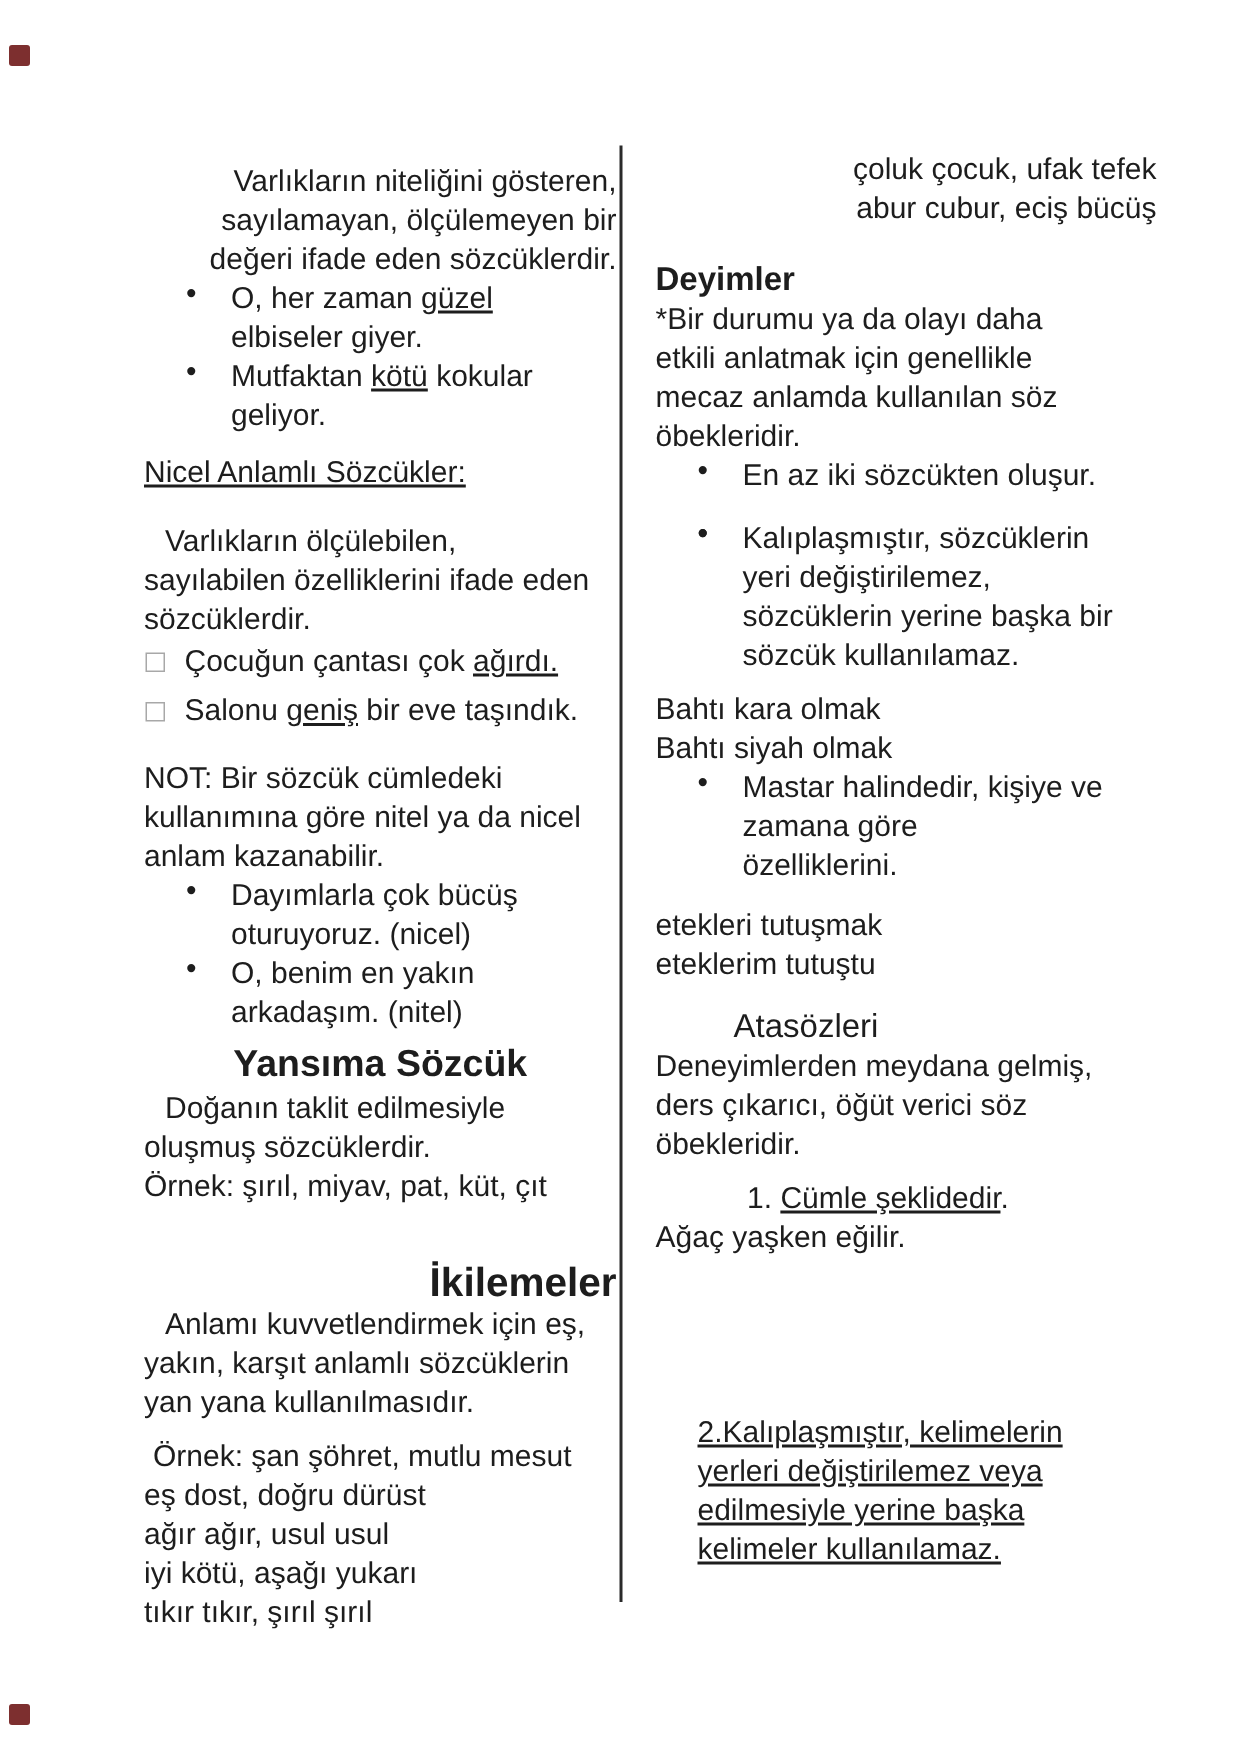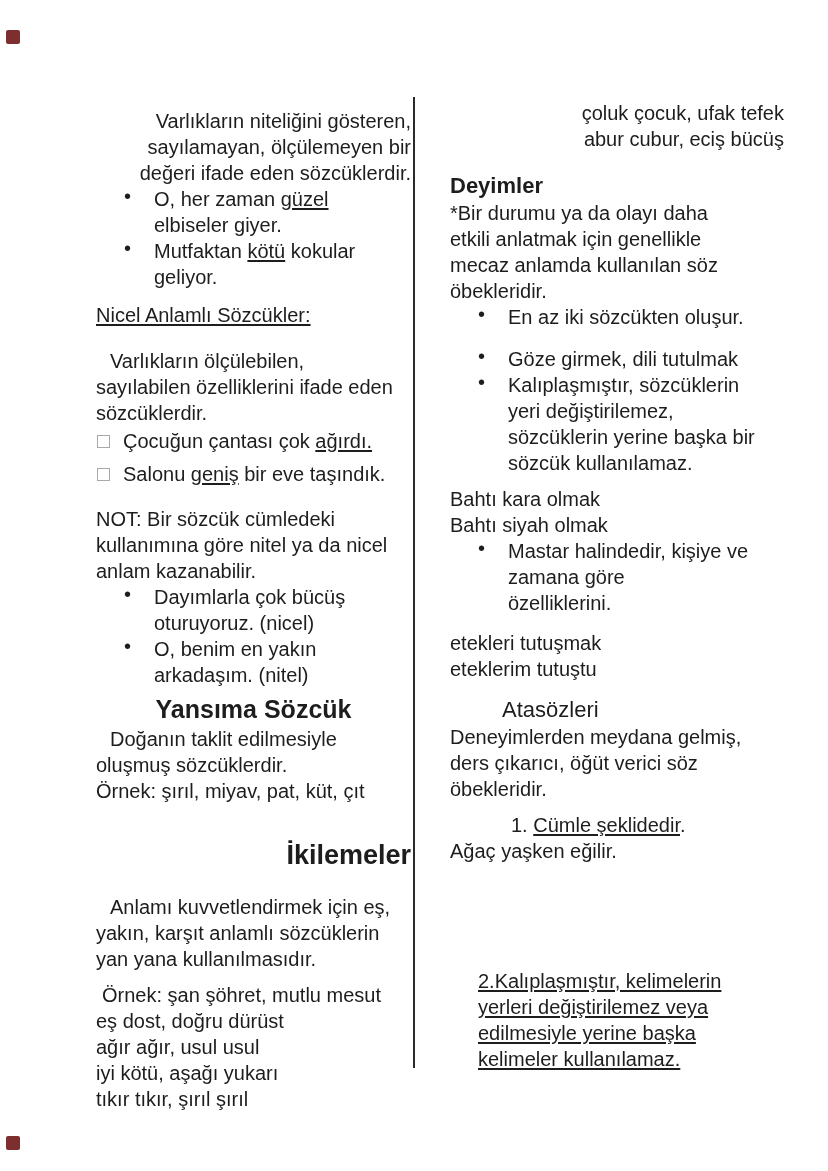--- a/index.html
+++ b/index.html
@@ -11,39 +11,39 @@
     color:#1d1d1d;
     font-size:20px;
     overflow:hidden;
   }
   .corner-marker{position:absolute;left:6px;width:14px;height:14px;background:#7d2f2f;border-radius:2px;}
   .corner-marker.top{top:30px;}
   .corner-marker.bottom{top:1136px;}
   .divider{position:absolute;left:413px;top:97px;width:2px;height:971px;background:#2a2a2a;}
   .col{position:absolute;}
   .col.left{left:96px;top:100px;width:315px;}
-  .col.right{left:450px;top:92px;width:334px;}
+  .col.right{left:437px;top:92px;width:334px;}
   .line{line-height:26px;white-space:pre;}
   .u{text-decoration:underline;text-underline-offset:2px;}
   .ind{padding-left:14px;}
   .ind6{padding-left:6px;}
   .li{position:relative;padding-left:58px;}
   .li .dot{position:absolute;left:28px;top:-1px;font-size:20px;}
   .cb-row{position:relative;padding-left:27px;line-height:27px;}
   .cb{position:absolute;left:1px;top:7px;width:11px;height:11px;border:1.5px solid #a8a8a8;background:#ffffff;display:inline-block;}
   .h-yansima{font-size:25px;font-weight:700;text-align:center;line-height:34px;white-space:pre;}
   .h-ikilemeler{font-size:27px;font-weight:700;text-align:right;line-height:30px;white-space:pre;}
   .h-deyimler{font-size:22px;font-weight:700;line-height:28px;white-space:pre;}
   .h-atasozleri{font-size:22px;font-weight:400;line-height:28px;padding-left:52px;white-space:pre;}
   .num-line{padding-left:61px;}
   .blk2{padding-left:28px;}
   .mt2{margin-top:2px;}.mt4{margin-top:4px;}.mt6{margin-top:6px;}
   .mt8{margin-top:8px;text-align:right;}.mt10{margin-top:10px;}.mt12{margin-top:12px;}
   .mt14{margin-top:14px;}.mt16{margin-top:16px;}.mt18{margin-top:18px;}
-  .mt20{margin-top:20px;}.mt24{margin-top:24px;}
+  .mt20{margin-top:20px;}.mt24{}
   .mt36{margin-top:36px;}.mt104{margin-top:104px;}
 </style>
 </head>
 <body>
 
 <div class="page">
 
   <div class="corner-marker top"></div>
   <div class="corner-marker bottom"></div>
   <div class="divider"></div>
@@ -147,21 +147,20 @@
       <div class="line">öbekleridir.</div>
     </div>
 
     <div class="li">
       <span class="dot">•</span>
       <div class="line">En az iki sözcükten oluşur.</div>
     </div>
 
     <div class="li mt16">
       <span class="dot">•</span>
-      <div class="line">Göze girmek, dili tutulmak</div>
     </div>
     <div class="li">
       <span class="dot">•</span>
       <div class="line">Kalıplaşmıştır, sözcüklerin</div>
       <div class="line">yeri değiştirilemez,</div>
       <div class="line">sözcüklerin yerine başka bir</div>
       <div class="line">sözcük kullanılamaz.</div>
     </div>
 
     <div class="mt10">

